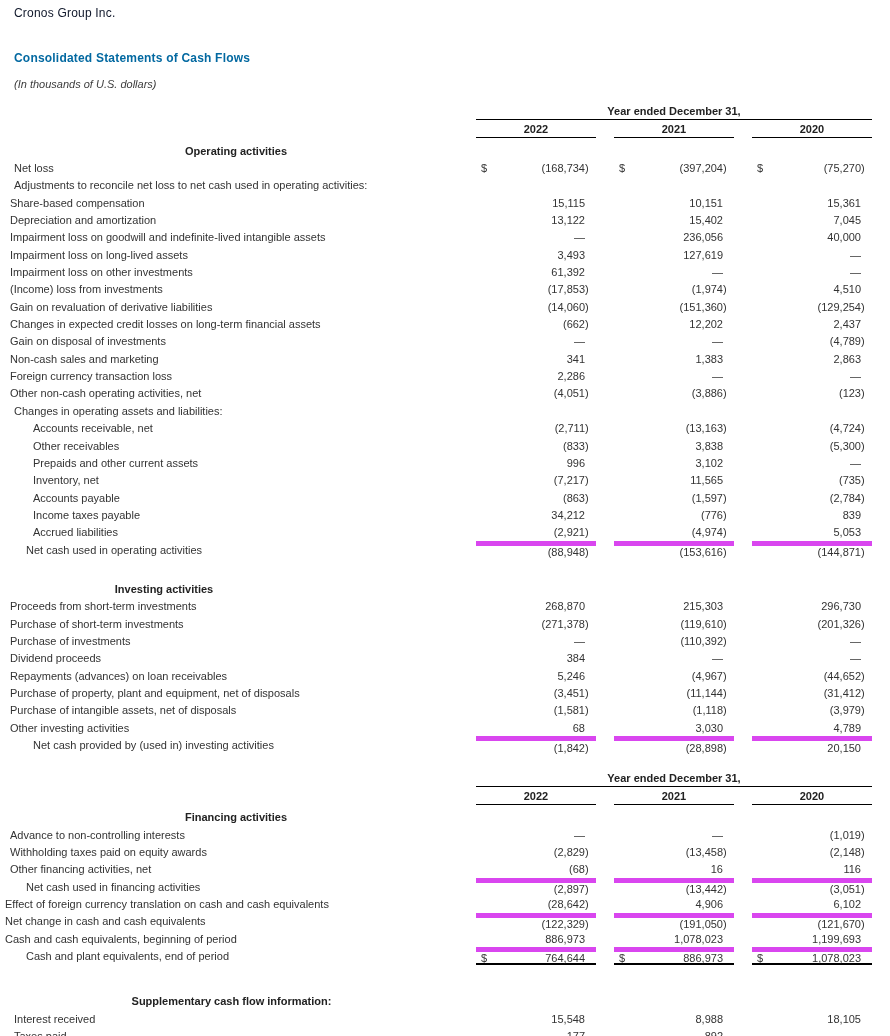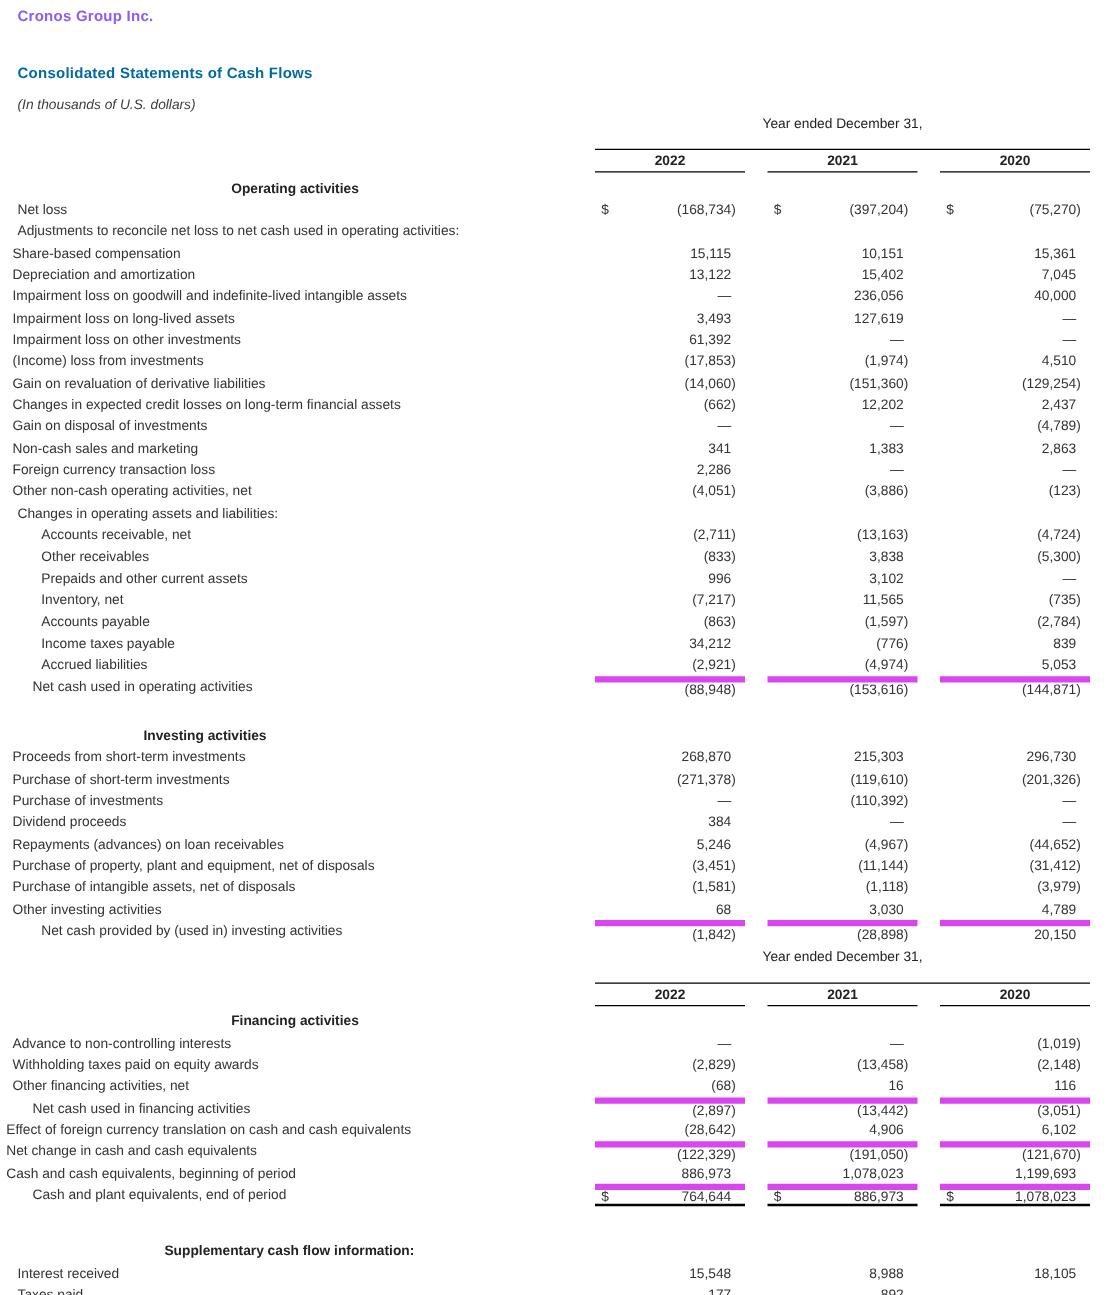--- a/index.html
+++ b/index.html
@@ -4,21 +4,21 @@
 <style>
   html,body{margin:0;padding:0;background:#ffffff;}
   body{
     width:890px;height:1036px;overflow:hidden;
     font-family:"Liberation Sans","DejaVu Sans",sans-serif;
     font-size:11px;color:#333333;box-sizing:border-box;
     padding-top:6px;
   }
   .doc-header{padding-left:14px;}
   .company-title{
-    font-weight:bold;font-size:12px;color:#8b5cf6;letter-spacing:.2px;line-height:14px;
+    font-weight:normal;font-size:12px;color:#0f172a;letter-spacing:.2px;line-height:14px;
   }
   .statement-title{
     font-weight:bold;font-size:12px;color:#0369a1;letter-spacing:.2px;line-height:14px;margin-top:31px;
   }
   .units-note{
     font-style:italic;font-size:11px;color:#3c3c3c;line-height:14px;margin-top:12px;
   }
   .fin-table{padding-right:18px;}
   .table-1{margin-top:15px;}
   .table-2{margin-top:19px;}
@@ -38,22 +38,22 @@
     height:100%;box-sizing:border-box;padding:0 6px 0 5px;
   }
   .cell.bt{border-top:5px solid #d946ef;}
   .cell.bb{border-bottom:2.5px solid #000;}
   .cur{width:12px;text-align:left;flex:0 0 auto;}
   .num{flex:1 1 auto;text-align:right;white-space:nowrap;}
   .cls{width:5px;text-align:left;flex:0 0 auto;}
   
   .hdr-row{height:14px;align-items:flex-end;}
   .hdr-span{
-    width:396px;margin-left:18px;flex:0 0 auto;text-align:center;font-weight:normal;color:#222222;
-    border-bottom:1px solid #000;padding-bottom:14px;box-sizing:border-box;
+    width:396px;margin-left:18px;flex:0 0 auto;text-align:center;font-weight:bold;color:#222222;
+    border-bottom:1px solid #000;padding-bottom:2px;box-sizing:border-box;
   }
   .years-row{height:18px;}
   .cell.year{
     justify-content:center;border-bottom:1px solid #000;font-weight:bold;color:#222222;
     padding:0;align-items:flex-end;padding-bottom:2px;
   }
   .tbody{margin-top:4px;}
 </style>
 </head>
 <body>

